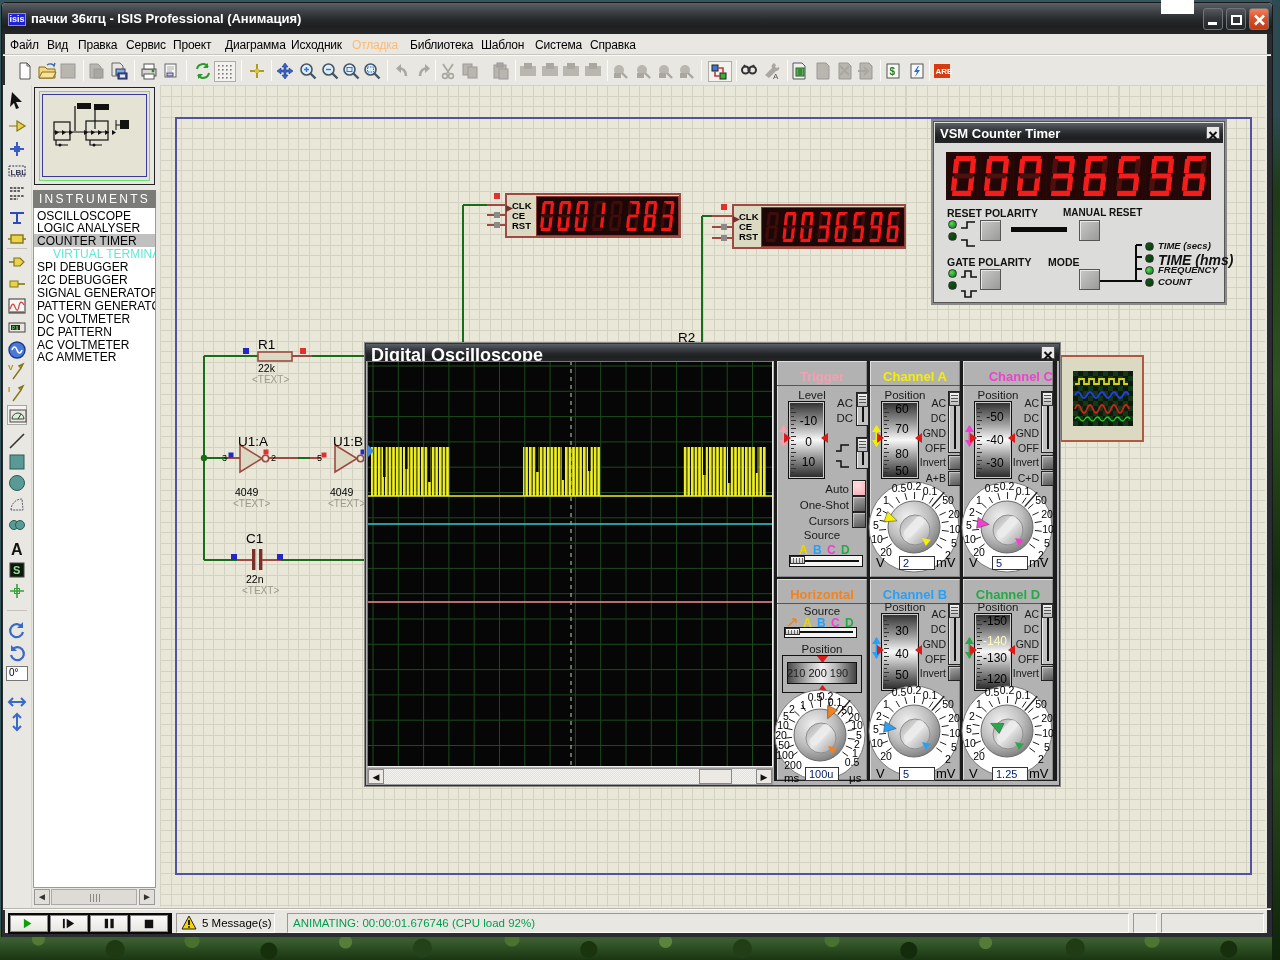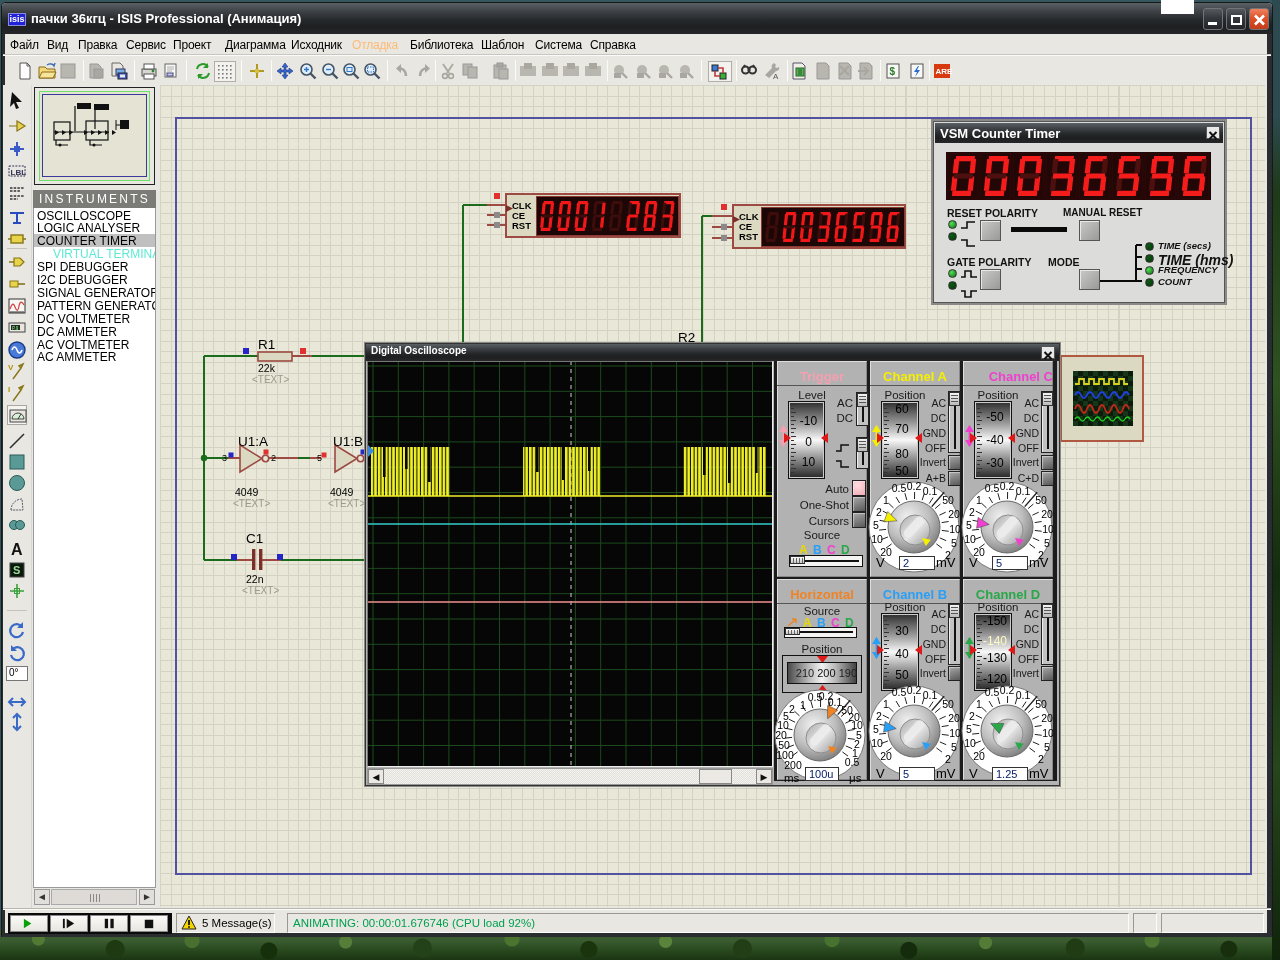--- a/index.html
+++ b/index.html
@@ -397,21 +397,21 @@
 <div class="ab" style="left:33px;top:208px;width:123px;height:680px;background:#fff;border:1px solid #999;border-top:none"></div>
 <div class="ab" style="left:34px;top:209px;width:121px;height:12.9px;font-size:12px;color:#000;padding-left:3px;white-space:nowrap;overflow:hidden">OSCILLOSCOPE</div>
 <div class="ab" style="left:34px;top:221px;width:121px;height:12.9px;font-size:12px;color:#000;padding-left:3px;white-space:nowrap;overflow:hidden">LOGIC ANALYSER</div>
 <div class="ab" style="left:34px;top:234px;width:121px;height:12.9px;background:#c0c0c0;font-size:12px;color:#000;padding-left:3px;white-space:nowrap;overflow:hidden">COUNTER TIMER</div>
 <div class="ab" style="left:34px;top:247px;width:121px;height:12.9px;font-size:12px;color:#5eead4;padding-left:19px;white-space:nowrap;overflow:hidden">VIRTUAL TERMINAL</div>
 <div class="ab" style="left:34px;top:260px;width:121px;height:12.9px;font-size:12px;color:#000;padding-left:3px;white-space:nowrap;overflow:hidden">SPI DEBUGGER</div>
 <div class="ab" style="left:34px;top:273px;width:121px;height:12.9px;font-size:12px;color:#000;padding-left:3px;white-space:nowrap;overflow:hidden">I2C DEBUGGER</div>
 <div class="ab" style="left:34px;top:286px;width:121px;height:12.9px;font-size:12px;color:#000;padding-left:3px;white-space:nowrap;overflow:hidden">SIGNAL GENERATOR</div>
 <div class="ab" style="left:34px;top:299px;width:121px;height:12.9px;font-size:12px;color:#000;padding-left:3px;white-space:nowrap;overflow:hidden">PATTERN GENERATOR</div>
 <div class="ab" style="left:34px;top:312px;width:121px;height:12.9px;font-size:12px;color:#000;padding-left:3px;white-space:nowrap;overflow:hidden">DC VOLTMETER</div>
-<div class="ab" style="left:34px;top:325px;width:121px;height:12.9px;font-size:12px;color:#000;padding-left:3px;white-space:nowrap;overflow:hidden">DC AMMETER</div>
+<div class="ab" style="left:34px;top:325px;width:121px;height:12.9px;font-size:12px;color:#000;padding-left:3px;white-space:nowrap;overflow:hidden">DC PATTERN</div>
 <div class="ab" style="left:34px;top:338px;width:121px;height:12.9px;font-size:12px;color:#000;padding-left:3px;white-space:nowrap;overflow:hidden">AC VOLTMETER</div>
 <div class="ab" style="left:34px;top:350px;width:121px;height:12.9px;font-size:12px;color:#000;padding-left:3px;white-space:nowrap;overflow:hidden">AC AMMETER</div>
 <div class="ab" style="left:34px;top:889px;width:121px;height:16px;background:#ece9e4">
     <div class="ab" style="left:0;top:0;width:16px;height:16px;background:#e2dfda;border:1px solid #999;text-align:center;line-height:14px;font-size:10px;color:#333">◄</div>
     <div class="ab" style="left:17px;top:0;width:86px;height:16px;background:#dedbd6;border:1px solid #aaa">
       <div class="ab" style="left:38px;top:4px;width:10px;height:8px;background:repeating-linear-gradient(90deg,#888 0 1px,transparent 1px 3px)"></div>
     </div>
     <div class="ab" style="left:105px;top:0;width:16px;height:16px;background:#e2dfda;border:1px solid #999;text-align:center;line-height:14px;font-size:10px;color:#333">►</div>
   </div>
 <div class="ab" style="left:160px;top:85px;width:1105px;height:822px;background:
@@ -849,21 +849,21 @@
 <div class="ab" style="left:1145px;top:242px;width:9px;height:9px;border-radius:50%;background:radial-gradient(circle at 35% 35%, #0e5a14, #06350a);border:1px solid #333"></div>
 <div class="ab" style="left:1145px;top:254px;width:9px;height:9px;border-radius:50%;background:radial-gradient(circle at 35% 35%, #0e5a14, #06350a);border:1px solid #333"></div>
 <div class="ab" style="left:1145px;top:266px;width:9px;height:9px;border-radius:50%;background:radial-gradient(circle at 35% 35%, #53e053, #0c6c14);border:1px solid #333"></div>
 <div class="ab" style="left:1145px;top:278px;width:9px;height:9px;border-radius:50%;background:radial-gradient(circle at 35% 35%, #0e5a14, #06350a);border:1px solid #333"></div>
 <div class="ab" style="left:1158px;top:240px;font-size:9.5px;font-weight:bold;color:#111;font-style:italic;white-space:nowrap">TIME (secs)</div>
 <div class="ab" style="left:1158px;top:252px;font-size:14px;font-weight:bold;color:#111;font-style:italic;white-space:nowrap">TIME (hms)</div>
 <div class="ab" style="left:1158px;top:264px;font-size:9.5px;font-weight:bold;color:#111;font-style:italic;white-space:nowrap">FREQUENCY</div>
 <div class="ab" style="left:1158px;top:276px;font-size:9.5px;font-weight:bold;color:#111;font-style:italic;white-space:nowrap">COUNT</div>
 <div class="ab" style="left:365px;top:343px;width:695px;height:443px;background:#b3b3b3;border:1px solid #333;box-shadow:0 0 0 1px #888"></div>
 <div class="ab tb" style="left:366px;top:344px;width:693px;height:17px"></div>
-<div class="ab" style="left:371px;top:345px;color:#fff;font-size:10px;font-weight:bold">Digital Oscilloscope</div>
+<div class="ab" style="left:371px;top:345px;color:#fff;font-size:18px;font-weight:bold">Digital Oscilloscope</div>
 <div class="ab" style="left:1041px;top:346px;width:14px;height:13px;background:#e8e8e8;border:1px solid #555"><svg width="12" height="11">
       <path d="M2.5 2 L9.5 9 M9.5 2 L2.5 9" stroke="#111" stroke-width="2"></path>
     </svg></div>
 <svg class="ab" style="left:367px;top:361px" width="406" height="406" viewBox="0 0 406 406">
 <rect width="406" height="406" fill="#060606"></rect>
 <path d="M6 0V406M31.3 0V406M56.6 0V406M81.9 0V406M107.2 0V406M132.5 0V406M157.8 0V406M183.1 0V406M208.4 0V406M233.7 0V406M259 0V406M284.3 0V406M309.6 0V406M334.9 0V406M360.2 0V406M385.5 0V406M0 5H406M0 30.3H406M0 55.6H406M0 80.9H406M0 106.2H406M0 131.5H406M0 156.8H406M0 182.1H406M0 207.4H406M0 232.7H406M0 258H406M0 283.3H406M0 308.6H406M0 333.9H406M0 359.2H406M0 384.5H406" stroke="#1c4a1c" stroke-width="1"></path>
 <path d="M204 0V406" stroke="#cfcfcf" stroke-width="1" stroke-dasharray="4 4"></path>
 <defs>
       <pattern id="bz" width="3.6" height="1" patternUnits="userSpaceOnUse">
         <rect width="2.6" height="1" fill="#f0f026"></rect>
@@ -1350,21 +1350,21 @@
 <div class="ab" style="left:788px;top:631px;width:65px;height:2px;background:#111"></div>
 <div class="ab" style="left:785px;top:628px;width:15px;height:7px;background:linear-gradient(#fdfdfd,#c8c8c8);border:1px solid #333">
     <div class="ab" style="left:2px;top:1px;width:10px;height:4px;background:repeating-linear-gradient(90deg,#666 0 1px,transparent 1px 3px)"></div>
   </div>
 <div class="lbl" style="left:787px;top:643px;width:70px;text-align:center;font-size:11.5px">Position</div>
 <div class="ab" style="left:782px;top:655px;width:80px;height:38px;border:1.5px solid #111;background:#b2b2b2"></div>
 <svg class="ab" style="left:817px;top:656px" width="11" height="7">
     <polygon points="0,0 11,0 5.5,7" fill="#e01818"></polygon>
   </svg>
 <div class="ab" style="left:787px;top:662px;width:70px;height:22px;background:linear-gradient(90deg,#4a4a4a,#b8b8b8 30%,#f2f2f2 50%,#b8b8b8 70%,#424242);border:1px solid #111"></div>
-<div class="ab" style="left:787px;top:667px;width:70px;text-align:right;font-size:11px;color:#111;white-space:nowrap"><span style="color:#222">210</span>&nbsp;<span style="color:#111">200</span>&nbsp;<span style="color:#222">190</span></div>
+<div class="ab" style="left:787px;top:667px;width:70px;text-align:left;font-size:11px;color:#111;white-space:nowrap"><span style="color:#222">210</span>&nbsp;<span style="color:#111">200</span>&nbsp;<span style="color:#222">190</span></div>
 <svg class="ab" style="left:817px;top:685px" width="11" height="7">
     <polygon points="0,7 11,7 5.5,0" fill="#e01818"></polygon>
   </svg>
 <svg class="ab" style="left:774px;top:689px" width="92" height="92" viewBox="-46 -46 92 92">
     <defs>
       <radialGradient id="kgHoriz" cx="38%" cy="32%" r="75%">
         <stop offset="0" stop-color="#f2f2f2"></stop>
         <stop offset="0.55" stop-color="#bebebe"></stop>
         <stop offset="1" stop-color="#787878"></stop>
       </radialGradient>

